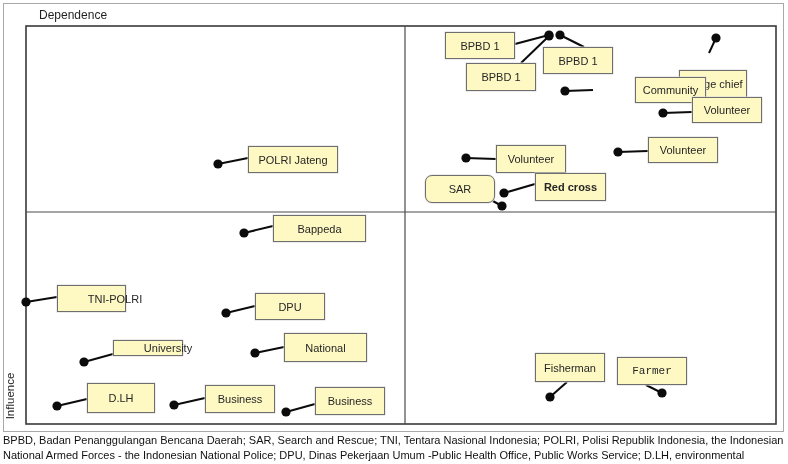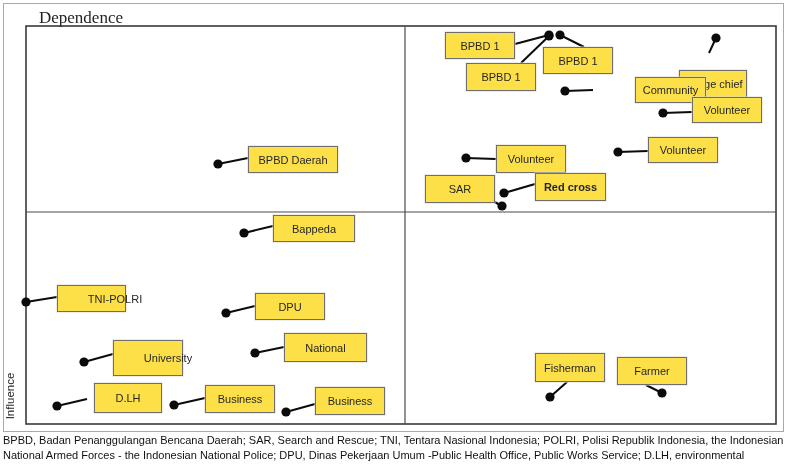--- a/index.html
+++ b/index.html
@@ -1,24 +1,24 @@
 <!DOCTYPE html>
 <html><head>
 <meta charset="utf-8">
 <style>
   html,body{margin:0;padding:0;background:#ffffff;width:788px;height:464px;overflow:hidden;
     font-family:"Liberation Sans", sans-serif;}
   .figure{position:relative;width:788px;height:464px;background:#fff;}
   .frame{position:absolute;left:3px;top:3px;width:779px;height:427px;border:1px solid #a9a9a9;background:#fff;}
-  .x-axis-label{position:absolute;left:35px;top:4px;font-size:17px;color:#1f1f1f;font-family:Liberation Serif, serif;}
+  .x-axis-label{position:absolute;left:35px;top:4px;font-size:12px;color:#1f1f1f;}
   .y-axis-label{position:absolute;left:-17px;top:389px;width:56px;height:14px;font-size:11.5px;color:#1f1f1f;
     transform:rotate(-90deg);transform-origin:center center;text-align:center;}
   svg#plot-svg{position:absolute;left:0;top:0;width:788px;height:464px;}
   #boxes{position:absolute;left:0;top:0;width:788px;height:464px;pointer-events:none;}
-  .label-box{position:absolute;box-sizing:border-box;background:#fde047;border:1.5px solid #6e6e6e;
+  .label-box{position:absolute;box-sizing:border-box;background:#fef9c3;border:1.5px solid #6e6e6e;
     display:flex;align-items:center;justify-content:center;font-size:11px;color:#262626;white-space:nowrap;
     box-shadow:0 0 0 0.5px #d9d9d9;}
   .caption{position:absolute;left:3px;top:433px;width:784px;margin:0;font-size:11px;line-height:1.32;
     color:#111111;letter-spacing:0px;}
 </style>
 </head>
 <body>
 
 <div class="figure">
   <div class="frame">
@@ -75,27 +75,27 @@
   <div id="boxes">
       <div class="label-box" style="left: 445px; top: 32px; width: 70px; height: 27px;">BPBD 1</div>
       <div class="label-box" style="left: 543px; top: 47px; width: 70px; height: 27px;">BPBD 1</div>
       <div class="label-box" style="left: 466px; top: 63px; width: 70px; height: 28px;">BPBD 1</div>
       <div class="label-box" style="left: 679px; top: 70px; width: 68px; height: 28px;">Village chief</div>
       <div class="label-box" style="left: 593px; top: 77px; width: 71px; height: 26px; margin-left: 42px;">Community</div>
       <div class="label-box" style="left: 692px; top: 97px; width: 70px; height: 26px;">Volunteer</div>
       <div class="label-box" style="left: 648px; top: 137px; width: 70px; height: 26px;">Volunteer</div>
       <div class="label-box" style="left: 496px; top: 145px; width: 70px; height: 28px;">Volunteer</div>
       <div class="label-box" style="left: 535px; top: 173px; width: 71px; height: 28px; font-weight: bold;">Red cross</div>
-      <div class="label-box" style="left: 425px; top: 175px; width: 70px; height: 28px;">SAR</div>
-      <div class="label-box" style="left: 248px; top: 146px; width: 90px; height: 27px;">BPBD Daerah</div>
-      <div class="label-box" style="left: 273px; top: 215px; width: 82px; height: 27px;">Bappeda</div>
+      <div class="label-box" style="left: 425px; top: 175px; width: 70px; height: 28px; border-radius: 7px;">SAR</div>
+      <div class="label-box" style="left: 248px; top: 146px; width: 90px; height: 27px;">POLRI Jateng</div>
+      <div class="label-box" style="left: 273px; top: 215px; width: 93px; height: 27px;">Bappeda</div>
       <div class="label-box" style="left: 57px; top: 285px; width: 69px; height: 27px; padding-left: 47px;">TNI-POLRI</div>
       <div class="label-box" style="left: 255px; top: 293px; width: 70px; height: 27px;">DPU</div>
-      <div class="label-box" style="left: 113px; top: 340px; width: 70px; height: 36px; padding-left: 40px;">University</div>
+      <div class="label-box" style="left: 113px; top: 340px; width: 70px; height: 16px; padding-left: 40px;">University</div>
       <div class="label-box" style="left: 284px; top: 333px; width: 83px; height: 29px;">National</div>
-      <div class="label-box" style="left: 87px; top: 383px; width: 68px; height: 30px; margin-left: 7px;">D.LH</div>
+      <div class="label-box" style="left: 87px; top: 383px; width: 68px; height: 30px;">D.LH</div>
       <div class="label-box" style="left: 205px; top: 385px; width: 70px; height: 28px;">Business</div>
       <div class="label-box" style="left: 315px; top: 387px; width: 70px; height: 28px;">Business</div>
       <div class="label-box" style="left: 535px; top: 353px; width: 70px; height: 29px;">Fisherman</div>
-      <div class="label-box" style="left: 617px; top: 357px; width: 70px; height: 28px;">Farmer</div>
+      <div class="label-box" style="left: 617px; top: 357px; width: 70px; height: 28px; font-family: Liberation Mono, monospace;">Farmer</div>
     </div>
   <p class="caption">BPBD, Badan Penanggulangan Bencana Daerah; SAR, Search and Rescue; TNI, Tentara Nasional Indonesia; POLRI, Polisi Republik Indonesia, the Indonesian National Armed Forces - the Indonesian National Police; DPU, Dinas Pekerjaan Umum -Public Health Office, Public Works Service; D.LH, environmental services.</p>
 </div>
 
 </body></html>

